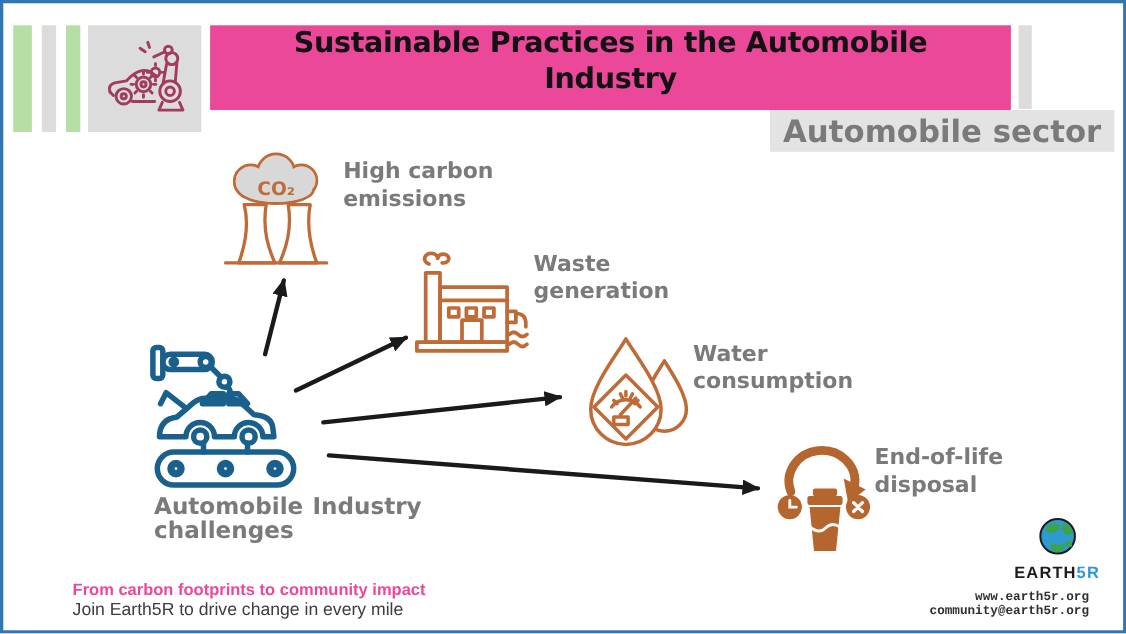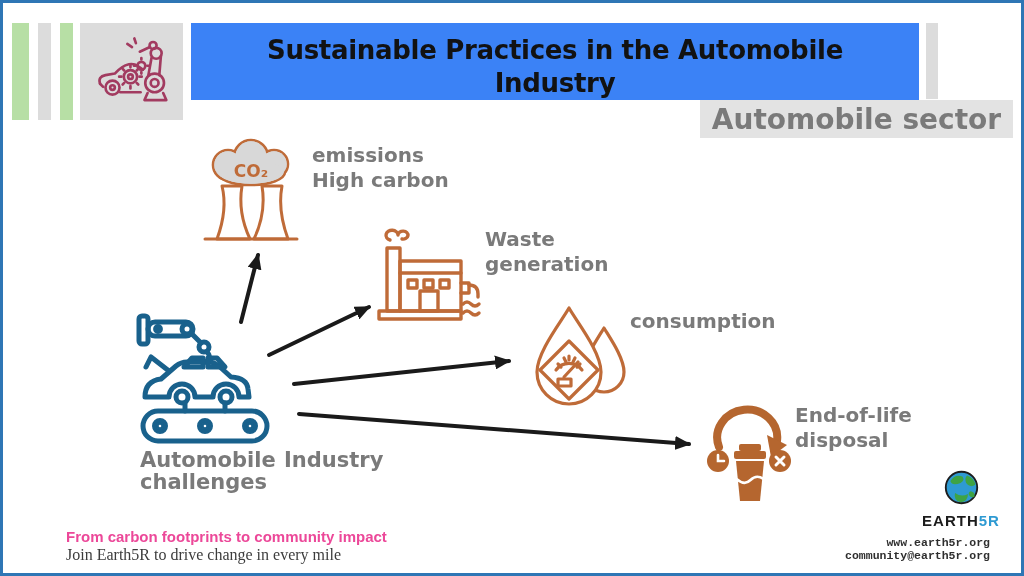--- a/index.html
+++ b/index.html
@@ -9,37 +9,37 @@
     font-family:"DejaVu Sans","Liberation Sans",sans-serif;
   }
   .abs{position:absolute;}
   
   .stripe{position:absolute;top:20px;height:97px;}
   .stripe.g1{left:9px;width:17px;background:#b7dfa5;}
   .stripe.gr{left:35px;width:13px;background:#dcdcdc;}
   .stripe.g2{left:57px;width:13px;background:#b7dfa5;}
   .logo-box{left:77px;top:20px;width:103px;height:97px;background:#dcdcdc;
     display:flex;align-items:center;justify-content:center;}
-  .banner{left:188px;top:20px;width:728px;height:77px;background:#3b82f6;
-    display:flex;align-items:flex-end;justify-content:center;}
+  .banner{left:188px;top:20px;width:728px;height:77px;background:#ec4899;
+    display:flex;align-items:flex-start;justify-content:center;}
   .banner .title{width:680px;text-align:center;font-weight:bold;font-size:26px;
     line-height:33px;color:#121212;letter-spacing:-0.3px;}
   .stripe-right{left:923px;top:20px;width:12px;height:76px;background:#dcdcdc;}
   .sector-box{left:697px;top:97px;width:313px;height:38px;background:#e3e3e3;
     display:flex;align-items:center;justify-content:center;
     font-weight:bold;font-size:28px;color:#7a7a7a;}
   
   .lbl{position:absolute;font-weight:bold;font-size:20px;line-height:25px;color:#7a7a7a;}
   .src-lbl{position:absolute;font-weight:bold;font-size:21px;line-height:26px;color:#7a7a7a;}
   
   .arrows{position:absolute;left:0;top:0;width:1024px;height:576px;pointer-events:none;}
   
   .tagline{left:63px;top:525px;font-family:"Liberation Sans",sans-serif;
     font-weight:bold;font-size:15px;color:#ec4899;}
-  .subline{left:63px;top:543px;font-family:Liberation Serif, serif;
+  .subline{left:63px;top:543px;font-family:Liberation Sans, sans-serif;
     font-size:16px;color:#3c3c3c;}
   .brand{left:903px;top:466px;width:110px;text-align:center;}
   .brand-name{font-family:Liberation Sans, sans-serif;font-weight:bold;font-size:15px;
     letter-spacing:1px;color:#1c1c1c;margin-top:2px;}
   .brand-name .blue{color:#2e9ad2;}
   .links{right:31px;top:533px;text-align:right;font-family:Liberation Mono, monospace;
     font-weight:bold;font-size:11.5px;line-height:13px;color:#2f2f2f;}
 </style>
 </head>
 <body>
@@ -114,22 +114,22 @@
     </g>
     <g fill="#d8d8d8">
       <circle cx="27" cy="27" r="13.7"></circle>
         <circle cx="50" cy="19" r="15.7"></circle>
         <circle cx="73" cy="26" r="12.7"></circle>
       <ellipse cx="50" cy="34" rx="32.7" ry="11.7"></ellipse>
     </g>
     <text x="50" y="39" fill="#bf6b38" font-size="17" font-weight="bold" text-anchor="middle" font-family="DejaVu Sans, sans-serif">CO₂</text>
   </svg>
   <div class="lbl" style="left:309px;top:140px">
+    <div>High carbon</div>
     <div>emissions</div>
-    <div>High carbon</div>
   </div>
 
   <svg class="abs" style="left:370px;top:220px" width="112" height="100" viewBox="0 0 112 100">
     <g stroke="#bf6b38" stroke-width="3.4" fill="none" stroke-linecap="round" stroke-linejoin="round">
       <path d="M17 17 a6 5 0 1 1 8 -5 a5 4 0 1 1 4 4"></path>
       <rect x="14" y="25" width="13" height="63"></rect>
       <rect x="27" y="38" width="61" height="50"></rect>
       <line x1="27" y1="50" x2="88" y2="50"></line>
       <rect x="35" y="57" width="9" height="8"></rect>
       <rect x="51" y="57" width="9" height="8"></rect>
@@ -152,20 +152,21 @@
       <path d="M73 24 C 79 34 93 54 93 68 A 20 20 0 0 1 53 68 C 53 54 67 34 73 24 Z"></path>
       <path d="M38 4 C 46 18 70 48 70 68 A 32 32 0 0 1 6 68 C 6 48 30 18 38 4 Z"></path>
       <path d="M38 37 L 67 66 L 38 95 L 9 66 Z"></path>
       <path d="M25 66 A 16 16 0 0 1 51 66"></path>
       <path d="M27 60 l3 3 M33 54 l2 4 M38 52 v4 M44 54 l-2 4 M49 60 l-3 3"></path>
       <path d="M47 58 L 33 73"></path>
       <rect x="27" y="75" width="13" height="7"></rect>
     </g>
   </svg>
   <div class="lbl" style="left:627px;top:306px">
+    <div>Water</div>
     <div>consumption</div>
   </div>
 
   <svg class="abs" style="left:702px;top:394px" width="88" height="110" viewBox="0 0 88 110">
     <path d="M14 50 A 30 28 0 1 1 72 44" stroke="#b5662f" stroke-width="8" fill="none" stroke-linecap="round"></path>
     <path d="M62 38 L 82 48 L 66 60 Z" fill="#b5662f"></path>
     <circle cx="13" cy="64" r="11" fill="#b5662f"></circle>
     <path d="M13 58 v6 h6" stroke="#ffffff" stroke-width="2.6" fill="none" stroke-linecap="round"></path>
     <circle cx="75" cy="64" r="11" fill="#b5662f"></circle>
     <path d="M71 60 l8 8 M79 60 l-8 8" stroke="#ffffff" stroke-width="3" stroke-linecap="round"></path>

